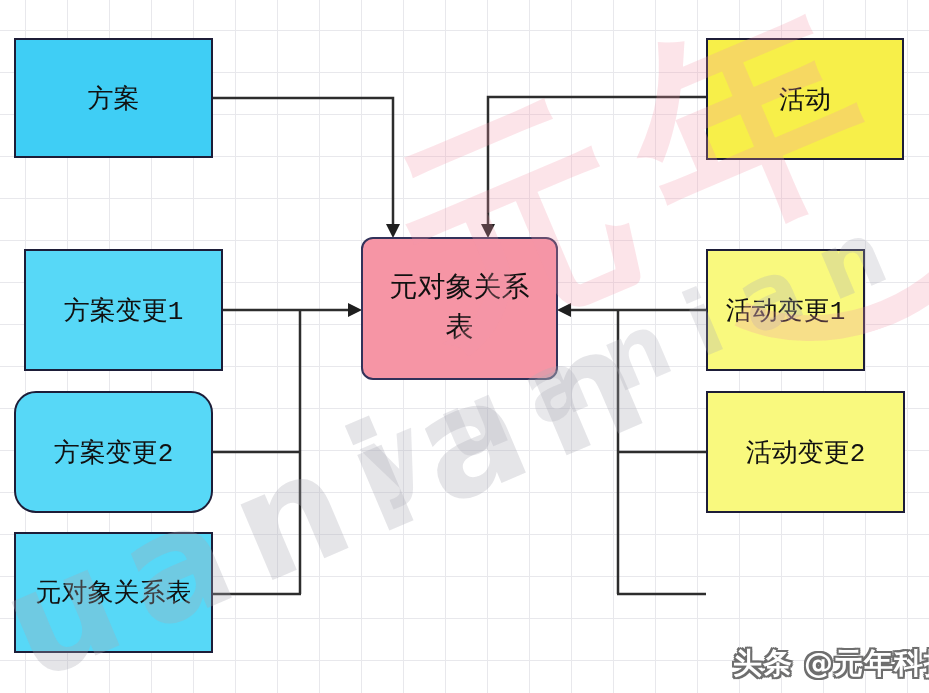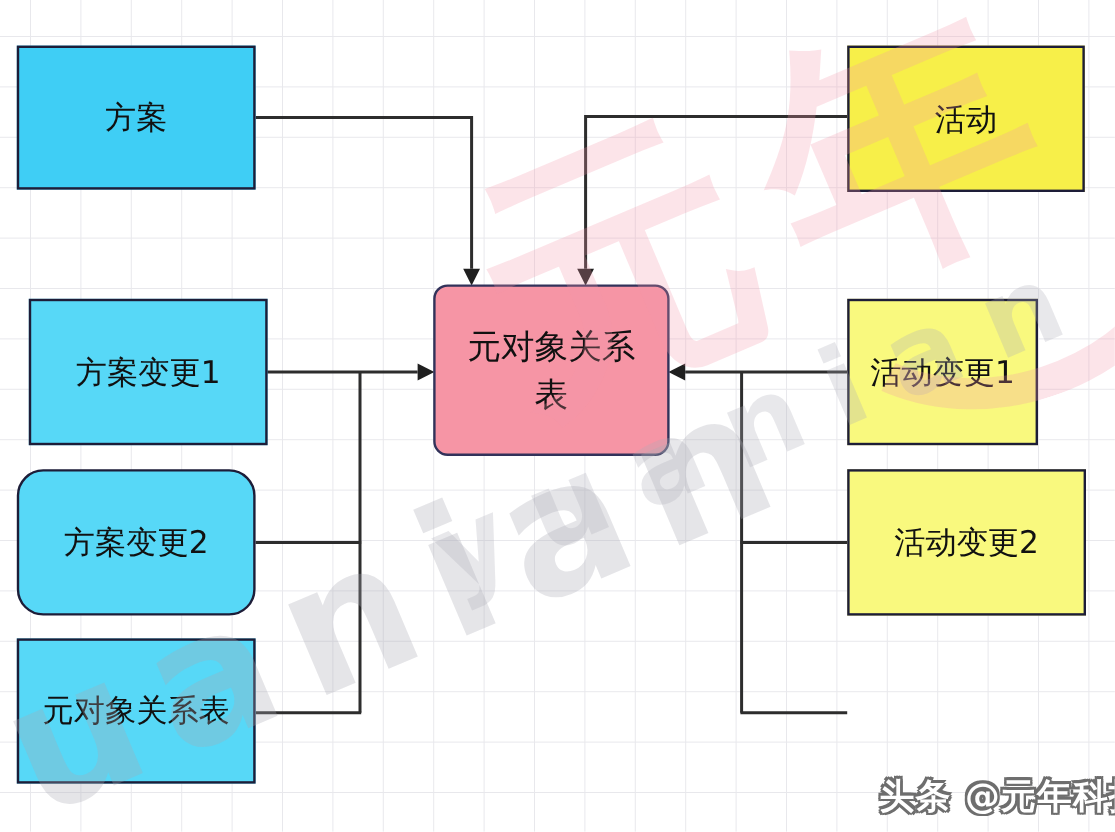--- a/index.html
+++ b/index.html
@@ -20,21 +20,21 @@
   
   .connectors{position:absolute;left:0;top:0;z-index:2;}
   .connectors path{stroke:#2d2d2d;stroke-width:2.5;fill:none;}
   .connectors polygon{fill:#1f1f1f;stroke:none;}
 
   
   .node{
     position:absolute;z-index:3;box-sizing:border-box;
     border:2px solid #1d1d38;
     display:flex;align-items:center;justify-content:center;
-    font-size:26px;color:#111;text-align:center;
+    font-size:26px;color:#111;text-align:center;font-family:Liberation Mono, monospace;
   }
   .n-fangan {left:14px;top:38px; width:199px;height:120px;background:#3FCEF5;}
   .n-fc1    {left:24px;top:249px;width:199px;height:122px;background:#57D8F7;}
   .n-fc2    {left:14px;top:391px;width:199px;height:122px;background:#57D8F7;border-radius:22px;}
   .n-fcn    {left:14px;top:532px;width:199px;height:121px;background:#57D8F7;}
   .n-huodong{left:706px;top:38px; width:198px;height:122px;background:#F7EF49;}
   .n-hc1    {left:706px;top:249px;width:159px;height:122px;background:#F9F97E;}
   .n-hc2    {left:706px;top:391px;width:199px;height:122px;background:#F9F97E;text-align:right;}
   .n-hcn    {left:706px;top:532px;width:199px;height:121px;background:#F9F97E;}
   .n-center {

